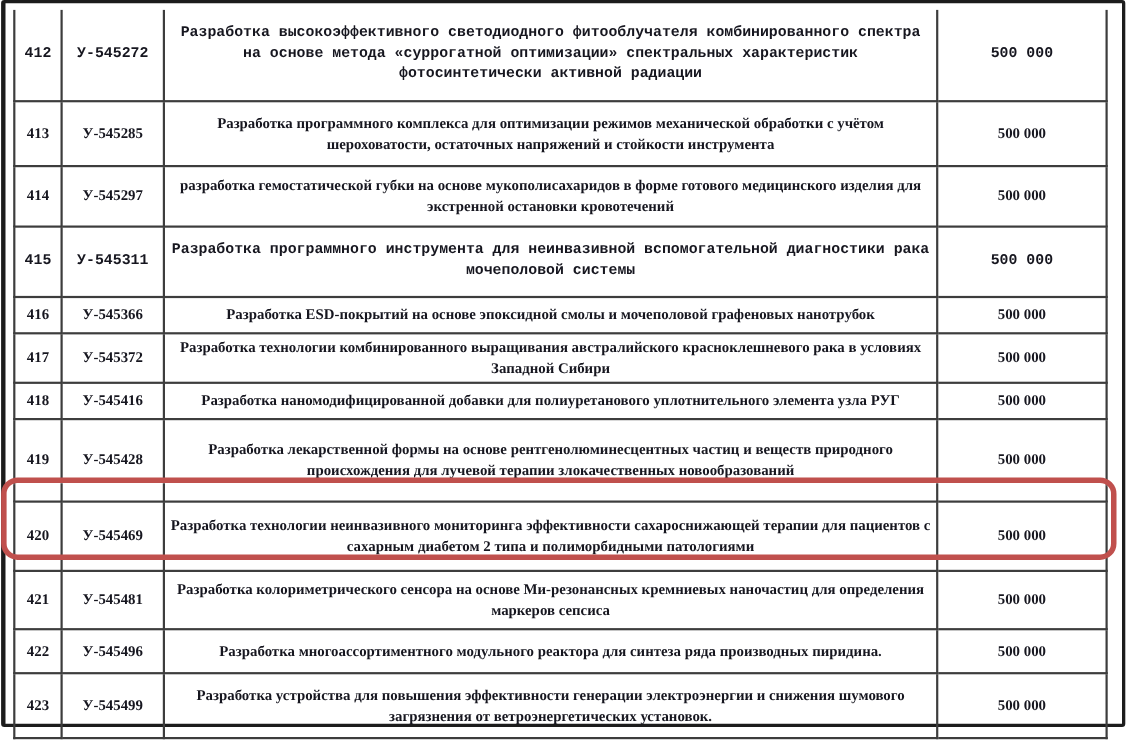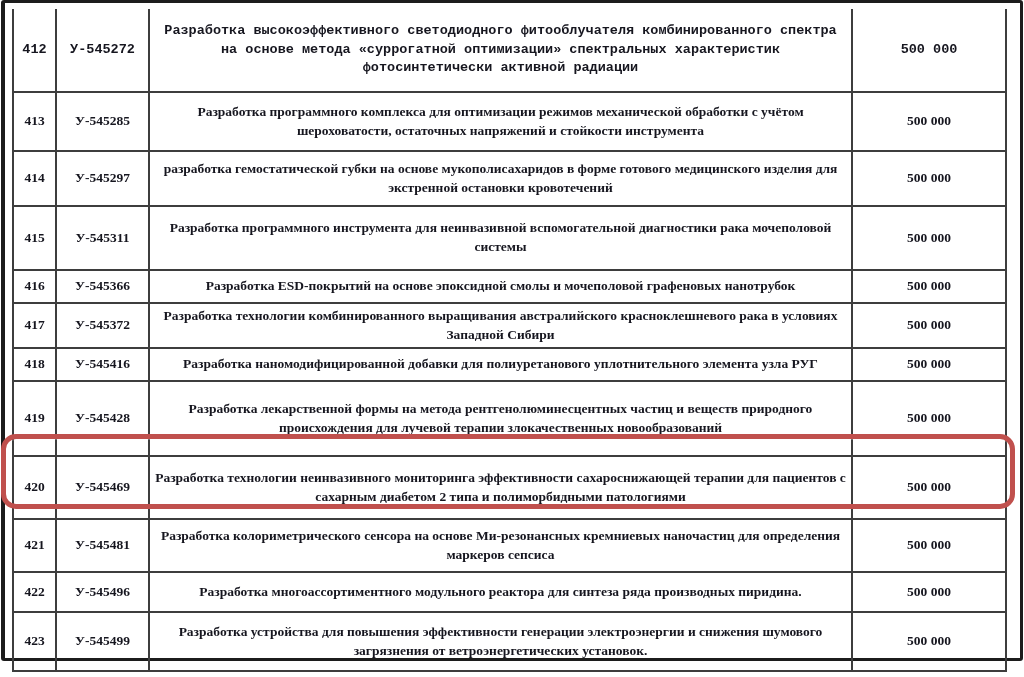--- a/index.html
+++ b/index.html
@@ -26,21 +26,21 @@
   }
   table.grant-table tr:first-child td{border-top:none;}
   col.c-num{width:43px;}
   col.c-code{width:93px;}
   col.c-desc{width:703px;}
   col.c-amt{width:154px;}
   
   table.grant-table tr:nth-child(1){height:83px;font-family:Liberation Mono, monospace;}
   table.grant-table tr:nth-child(2){height:59px;margin-left:24px;}
   table.grant-table tr:nth-child(3){height:55px;border-radius:24px;}
-  table.grant-table tr:nth-child(4){height:64px;}
+  table.grant-table tr:nth-child(4){height:64px;font-family:Liberation Mono, monospace;}
   table.grant-table tr:nth-child(5){height:33px;}
   table.grant-table tr:nth-child(6){height:45px;}
   table.grant-table tr:nth-child(7){height:33px;border-radius:16px;}
   table.grant-table tr:nth-child(8){height:75px;}
   table.grant-table tr:nth-child(9){height:63px;padding-left:41px;}
   table.grant-table tr:nth-child(10){height:53px;}
   table.grant-table tr:nth-child(11){height:40px;}
   table.grant-table tr:nth-child(12){height:59px;}
   .highlight-box{
     position:absolute;border:5px solid #c0504d;border-radius:15px;
@@ -99,21 +99,21 @@
       </tr>
       <tr>
         <td>418</td>
         <td>У-545416</td>
         <td>Разработка наномодифицированной добавки для полиуретанового уплотнительного элемента узла РУГ</td>
         <td>500 000</td>
       </tr>
       <tr>
         <td>419</td>
         <td>У-545428</td>
-        <td>Разработка лекарственной формы на метода рентгенолюминесцентных частиц и веществ природного происхождения для лучевой терапии злокачественных новообразований</td>
+        <td>Разработка лекарственной формы на основе рентгенолюминесцентных частиц и веществ природного происхождения для лучевой терапии злокачественных новообразований</td>
         <td>500 000</td>
       </tr>
       <tr id="highlighted-row">
         <td>420</td>
         <td>У-545469</td>
         <td>Разработка технологии неинвазивного мониторинга эффективности сахароснижающей терапии для пациентов с сахарным диабетом 2 типа и полиморбидными патологиями</td>
         <td>500 000</td>
       </tr>
       <tr>
         <td>421</td>

